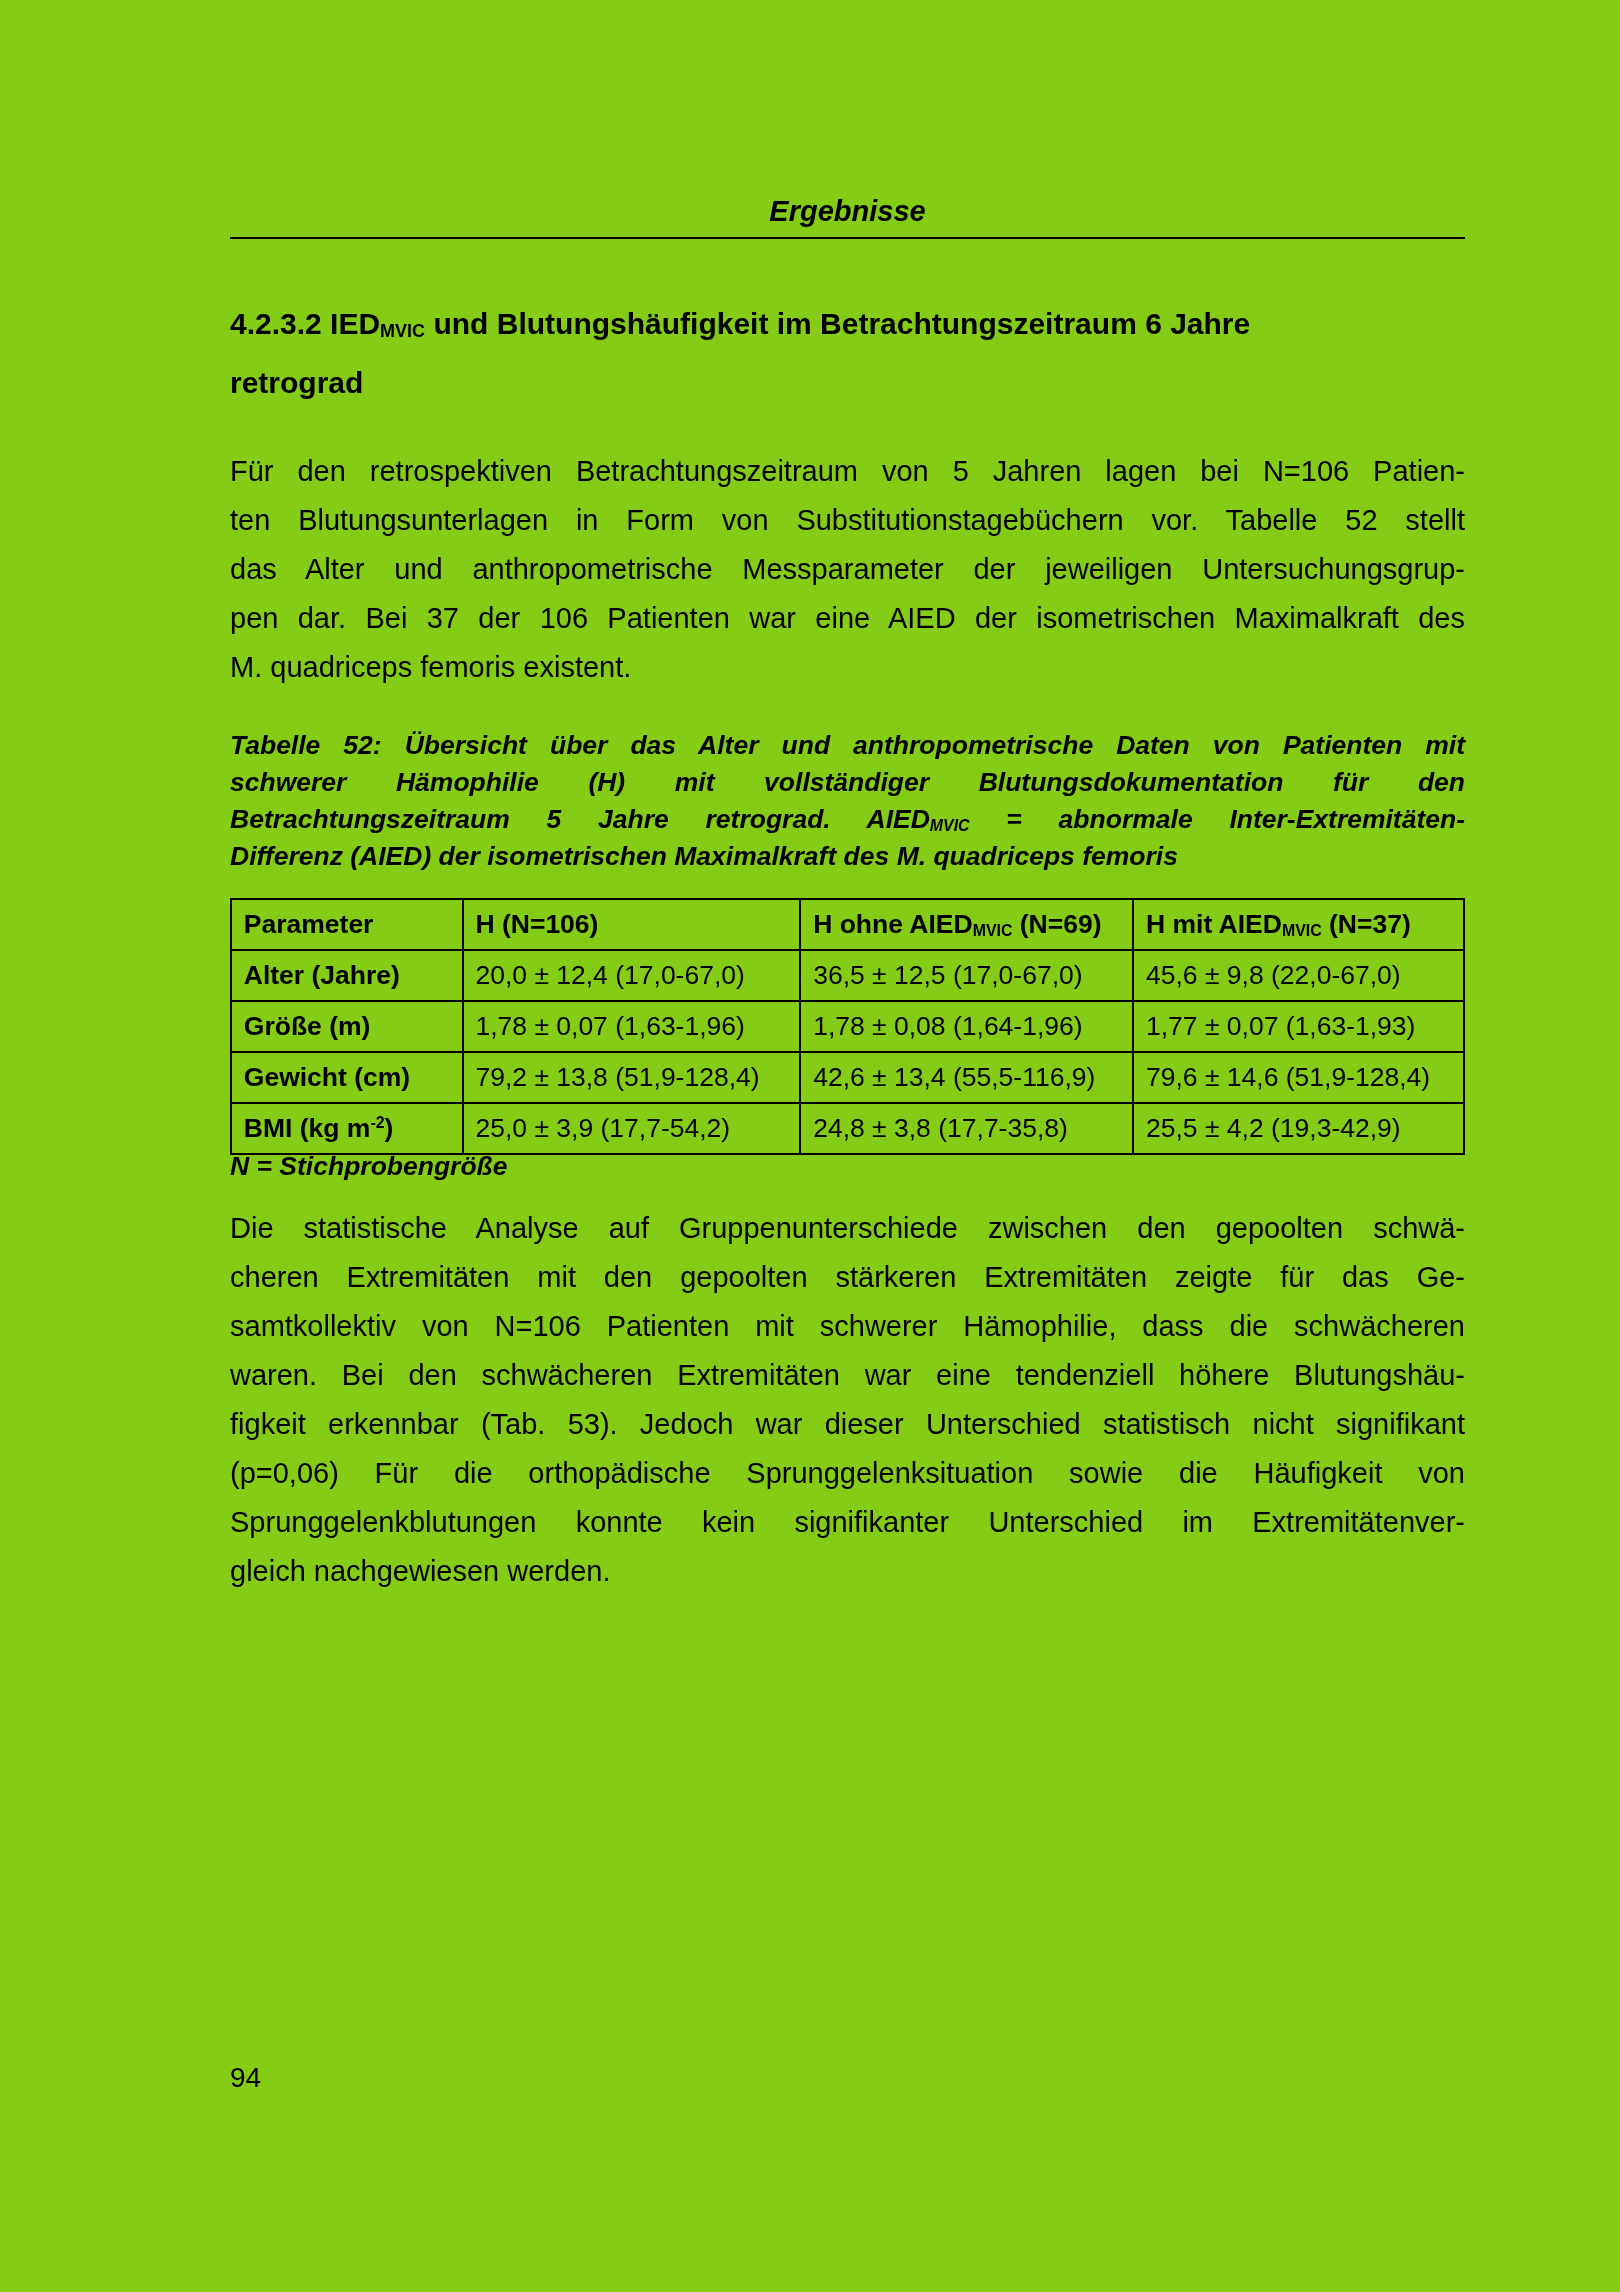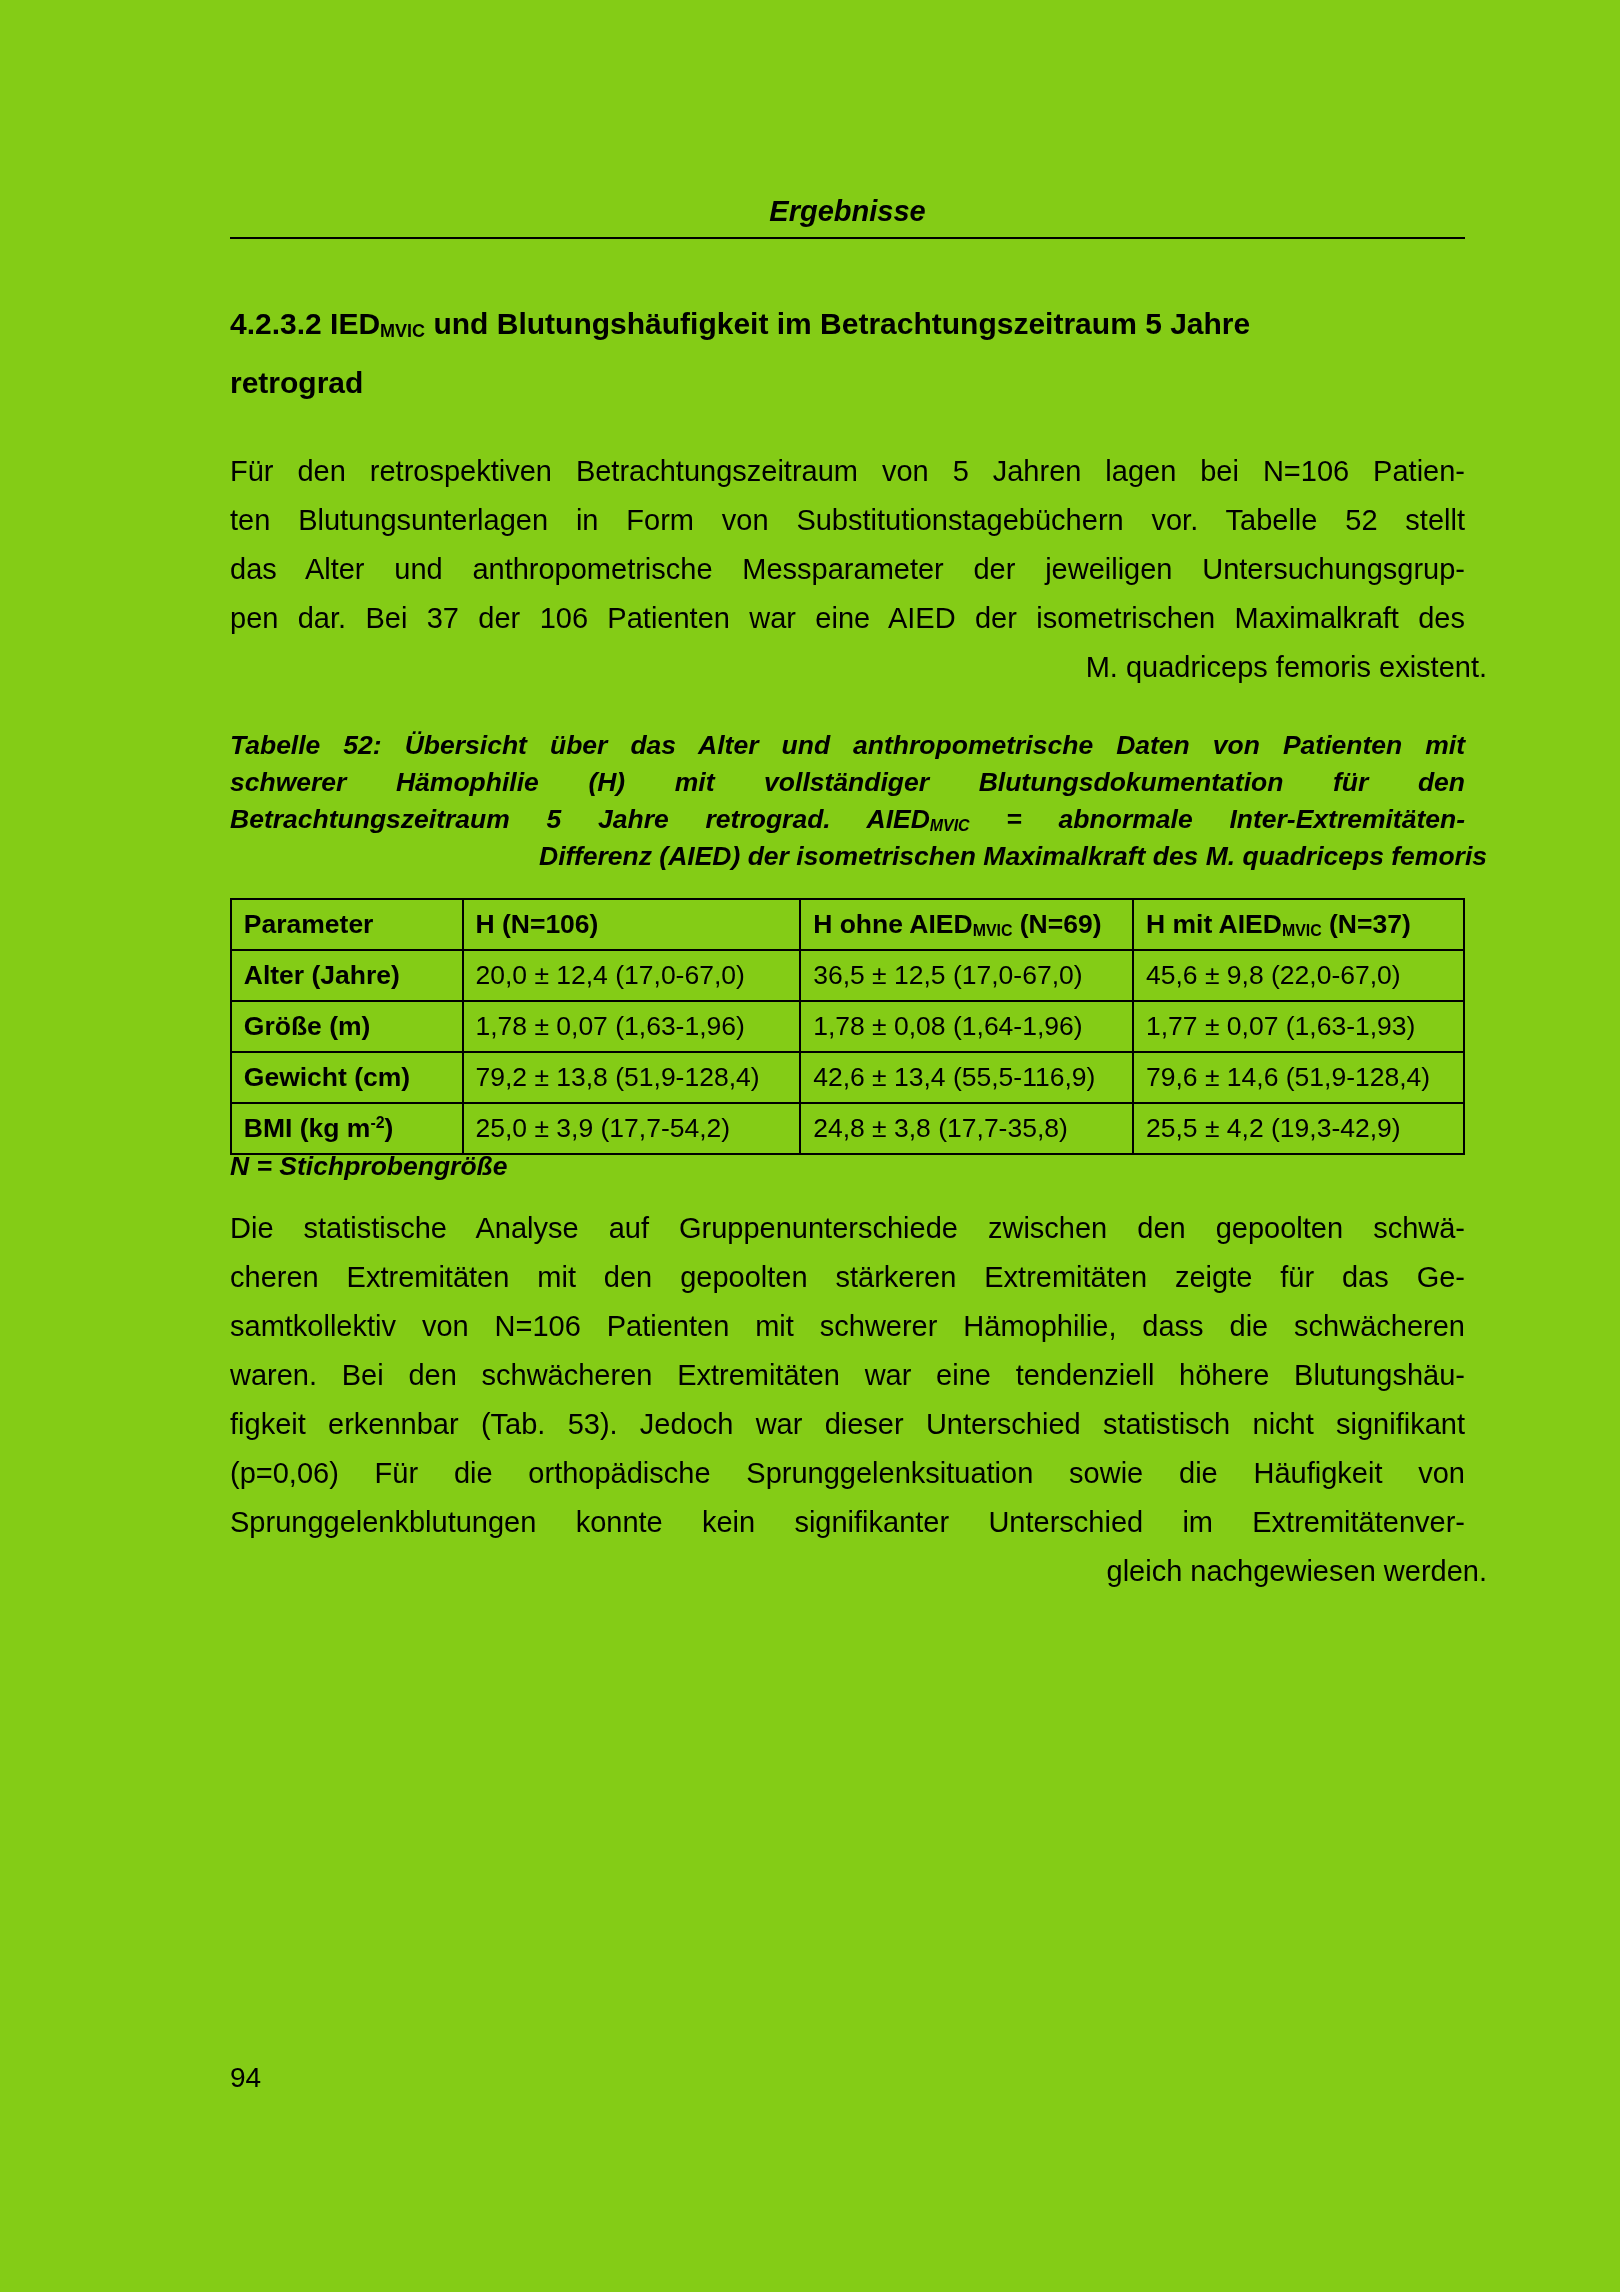--- a/index.html
+++ b/index.html
@@ -24,21 +24,21 @@
   .section-heading {
     position:absolute; top:294px; left:0; width:100%;
     font-size:30px; font-weight:bold; line-height:59px;
     white-space:nowrap;
   }
   .para { position:absolute; left:0; width:100%; font-size:29px; line-height:49px; }
   .para-1 { top:447px; }
   .para-2 { top:1204px; }
   .tline { width:100%; }
   .tline.j  { text-align:justify; text-align-last:justify; }
-  .tline.jl { text-align:right;margin-left:22px; }
+  .tline.jl { text-align:left; }
   .caption {
     position:absolute; top:727px; left:0; width:100%;
     font-size:26.5px; font-weight:bold; font-style:italic; line-height:37px;
   }
   .data-table {
     position:absolute; top:898px; left:0;
     border-collapse:collapse;
     font-size:26.5px;
   }
   .data-table td, .data-table th {
@@ -65,21 +65,21 @@
 <body>
 
 <div class="page">
   <div class="content">
 
     <div class="running-head">
       <span>Ergebnisse</span>
     </div>
 
     <div class="section-heading">
-        <div class="tline"><span>4.2.3.2 IED</span><sub class="sb">MVIC</sub><span> und Blutungshäufigkeit im Betrachtungszeitraum 5 Jahre</span></div>
+        <div class="tline"><span>4.2.3.2 IED</span><sub class="sb">MVIC</sub><span> und Blutungshäufigkeit im Betrachtungszeitraum 6 Jahre</span></div>
         <div class="tline"><span>retrograd</span></div>
       </div>
 
     <div class="para para-1">
         <div class="tline j">Für den retrospektiven Betrachtungszeitraum von 5 Jahren lagen bei N=106 Patien-</div>
         <div class="tline j">ten Blutungsunterlagen in Form von Substitutionstagebüchern vor. Tabelle 52 stellt</div>
         <div class="tline j">das Alter und anthropometrische Messparameter der jeweiligen Untersuchungsgrup-</div>
         <div class="tline j">pen dar. Bei 37 der 106 Patienten war eine AIED der isometrischen Maximalkraft des</div>
         <div class="tline jl">M. quadriceps femoris existent.</div>
       </div>

